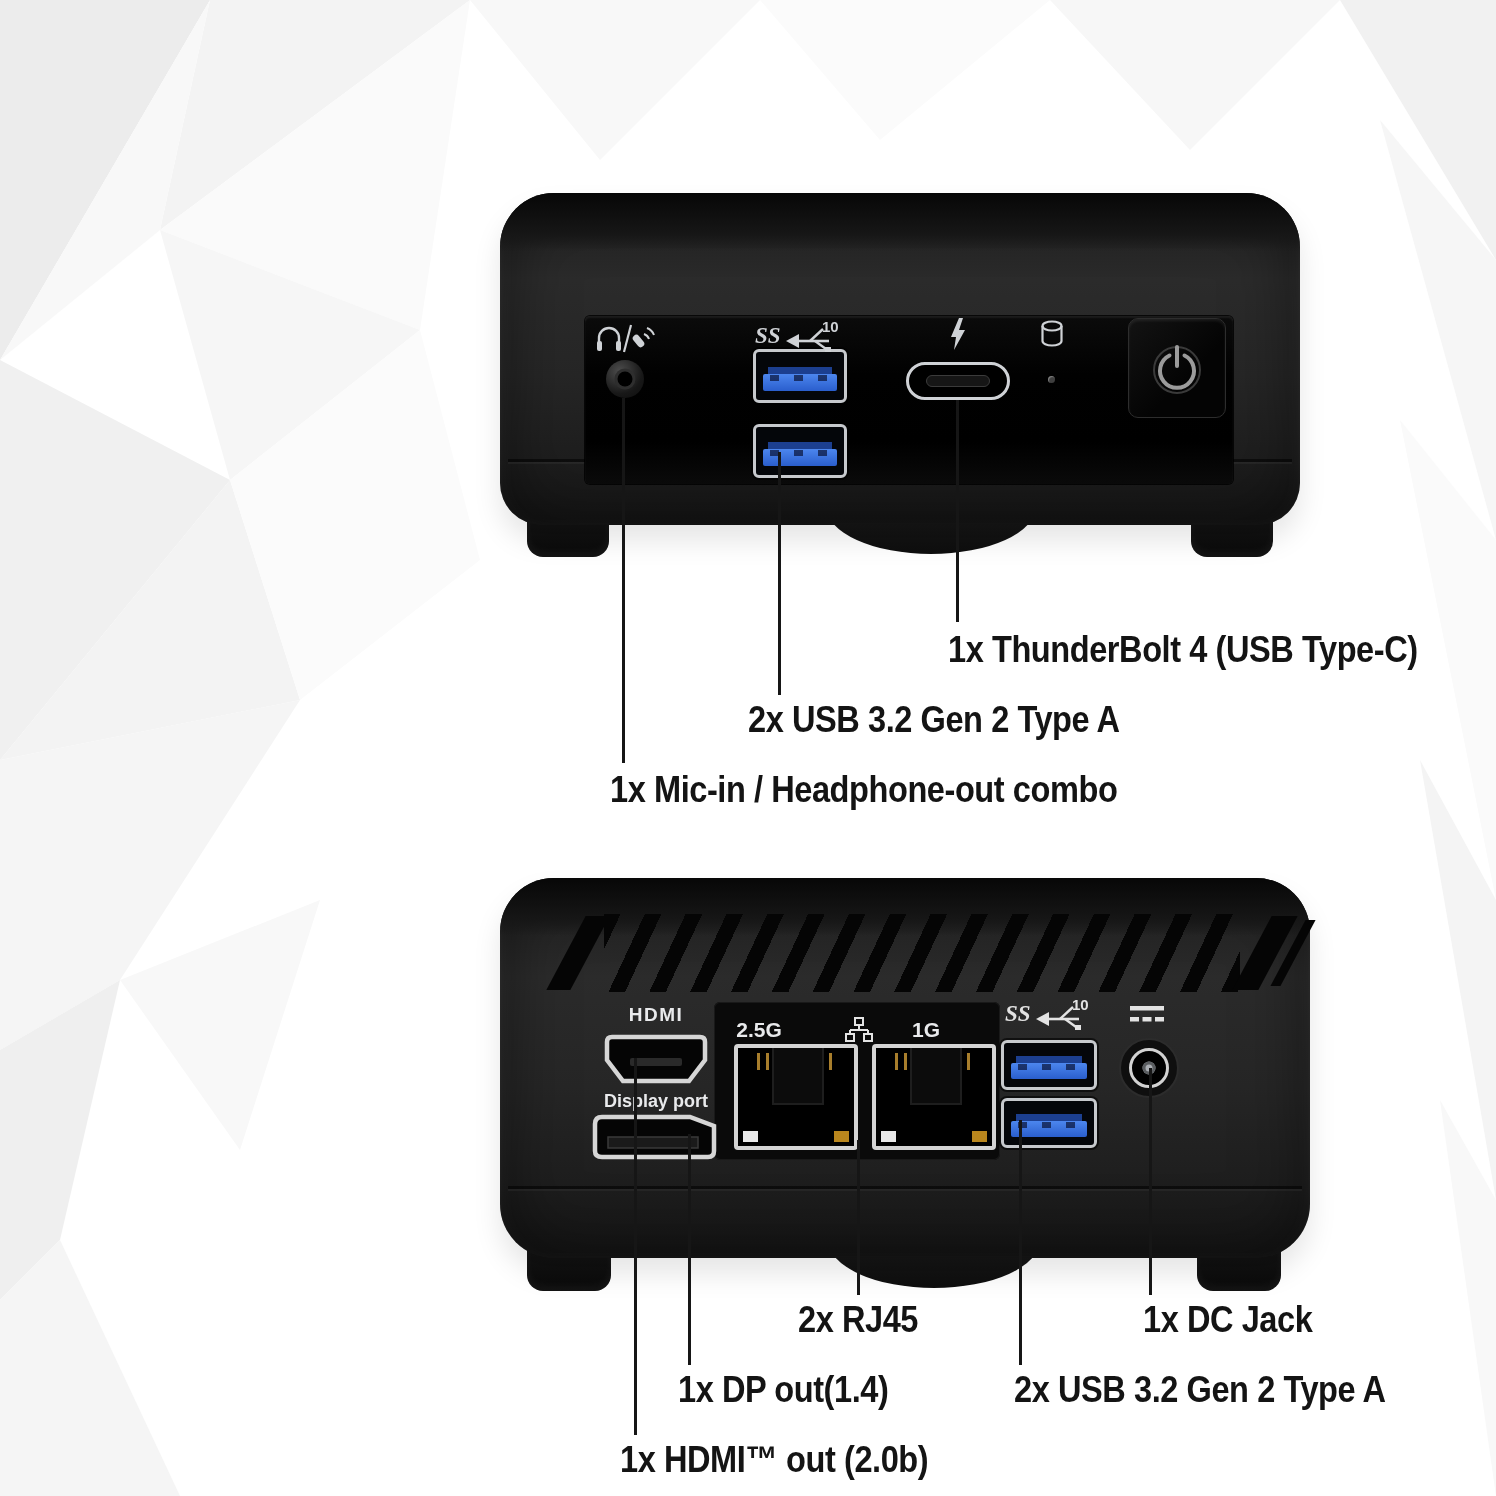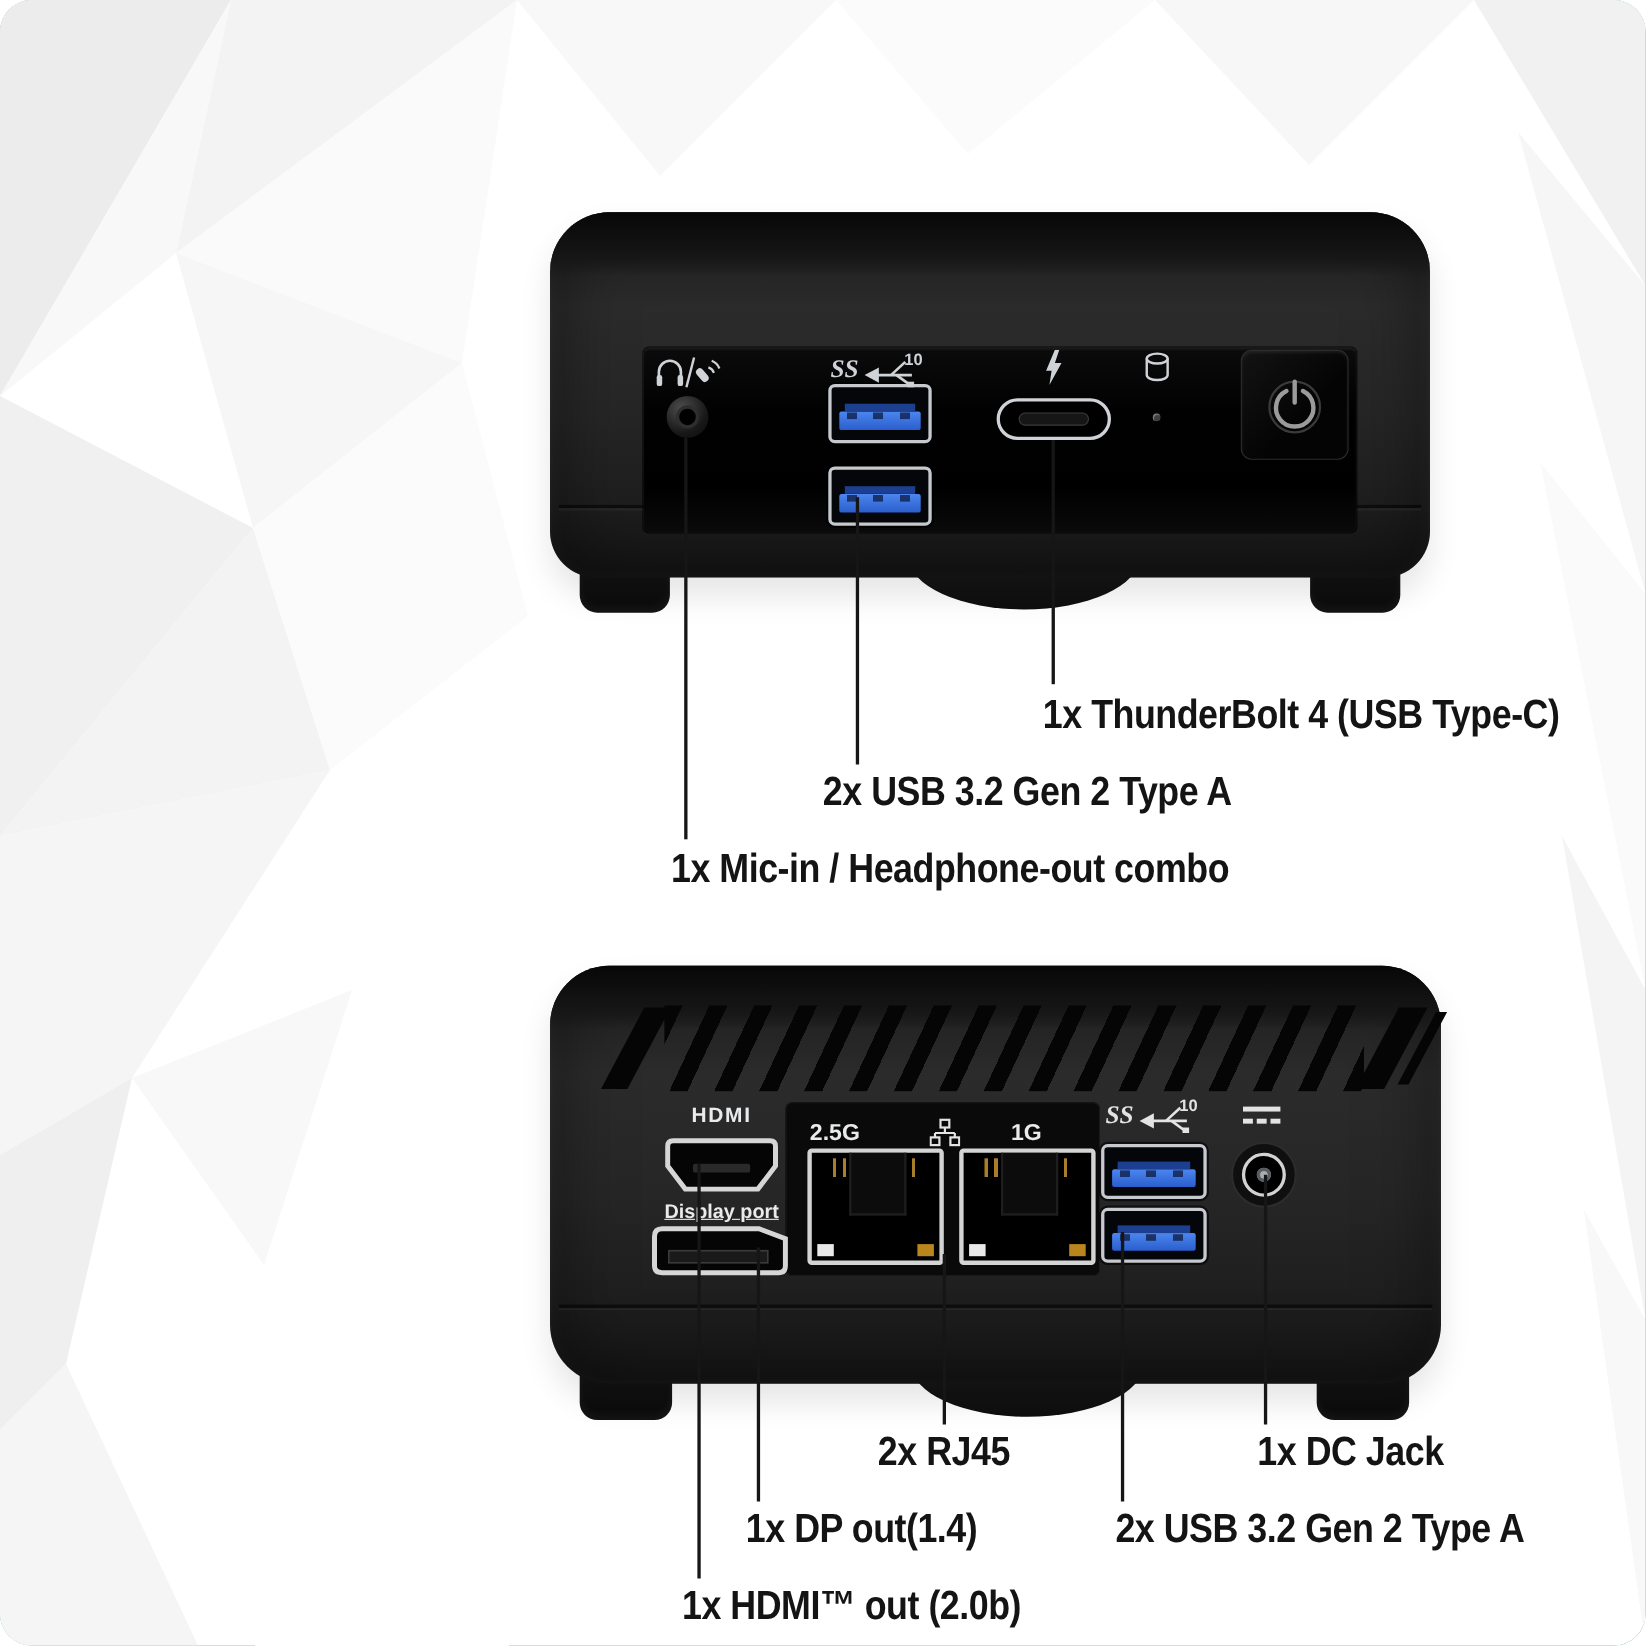--- a/index.html
+++ b/index.html
@@ -1,17 +1,17 @@
 <!DOCTYPE html>
 <html><head>
 <meta charset="utf-8">
 <style>
   html,body{margin:0;padding:0;background:#fff;}
-  .canvas{position:relative;width:1496px;height:1496px;overflow:hidden;background:#15803d;
-          font-family:"Liberation Sans",sans-serif;border-radius:29px;}
+  .canvas{position:relative;width:1496px;height:1496px;overflow:hidden;background:#3b82f6;
+          font-family:"Liberation Sans",sans-serif;}
   .bg{position:absolute;left:0;top:0;z-index:0;}
 
   
   .foot{position:absolute;background:linear-gradient(180deg,#161616,#0a0a0a);
         border-radius:6px 6px 16px 16px;z-index:1;box-shadow:inset 0 -5px 8px rgba(255,255,255,.05);}
   .bump{position:absolute;background:linear-gradient(180deg,#1a1a1a,#0e0e0e);
         border-radius:0 0 110px 110px / 0 0 50px 50px;z-index:1;}
   .body{position:absolute;z-index:2;
         background:linear-gradient(180deg,#121212 0%,#232323 10%,#2b2b2b 26%,#262626 55%,#1e1e1e 80%,#151515 100%);
         box-shadow:inset 0 0 70px rgba(0,0,0,.5), inset 0 3px 4px rgba(255,255,255,.07),
@@ -196,21 +196,21 @@
   <div class="ventmark" style="left:1288px;top:920px;width:10px;height:66px;"></div>
 
   <div class="wtxt" style="left:606px;top:1004px;width:100px;font:800 19px/22px 'Liberation Sans',sans-serif;letter-spacing:1.5px;">HDMI</div>
   <span class="icon" style="left:604px;top:1034px;">
     <svg width="104" height="52" viewBox="0 0 104 52">
       <path d="M8 3 H96 Q101 3 101 8 V26 L85 47 H19 L3 26 V8 Q3 3 8 3 Z" fill="#050505" stroke="#d6d6d6" stroke-width="4.5"></path>
       <rect x="26" y="24" width="52" height="8" rx="2" fill="#2a2a2a"></rect>
     </svg>
   </span>
 
-  <div class="wtxt" style="left:586px;top:1090px;width:140px;font:700 18px/22px 'Liberation Sans',sans-serif;text-decoration:underline;">Display port</div>
+  <div class="wtxt" style="left:586px;top:1090px;width:140px;font:700 18px/22px 'Liberation Sans',sans-serif;">Display port</div>
   <span class="icon" style="left:592px;top:1114px;">
     <svg width="126" height="46" viewBox="0 0 126 46">
       <path d="M10 3 H98 L122 12 V37 Q122 43 116 43 H10 Q3 43 3 37 V10 Q3 3 10 3 Z" fill="#050505" stroke="#d6d6d6" stroke-width="4.5"></path>
       <rect x="16" y="23" width="90" height="11" fill="#1a1a1a" stroke="#3a3a3a" stroke-width="1.5"></rect>
     </svg>
   </span>
 
   <div style="position:absolute;left:714px;top:1002px;width:286px;height:158px;background:#0a0a0a;border-radius:6px;z-index:3;box-shadow:inset 0 0 0 1px #191919;">
     <div class="wtxt" style="left:12px;top:16px;width:66px;font:700 21px/24px 'Liberation Sans',sans-serif;">2.5G</div>
     <span class="icon" style="left:131px;top:14px;">
@@ -219,21 +219,21 @@
           <rect x="10" y="1" width="8" height="7"></rect>
           <rect x="1" y="17" width="8" height="7"></rect>
           <rect x="19" y="17" width="8" height="7"></rect>
           <line x1="14" y1="8" x2="14" y2="13"></line>
           <line x1="5" y1="13" x2="23" y2="13"></line>
           <line x1="5" y1="13" x2="5" y2="17"></line>
           <line x1="23" y1="13" x2="23" y2="17"></line>
         </g>
       </svg>
     </span>
-    <div class="wtxt" style="left:194px;top:16px;width:50px;font:700 21px/24px 'Liberation Sans',sans-serif;">1G</div>
+    <div class="wtxt" style="left:176px;top:16px;width:50px;font:700 21px/24px 'Liberation Sans',sans-serif;text-align:right;">1G</div>
     <div class="rj45" style="left:20px;top:42px;width:116px;height:98px;">
       <span class="pins"></span>
       <span class="tab"></span>
       <span class="led-l"></span>
       <span class="led-r"></span>
     </div>
     <div class="rj45" style="left:158px;top:42px;width:116px;height:98px;">
       <span class="pins"></span>
       <span class="tab"></span>
       <span class="led-l"></span>

